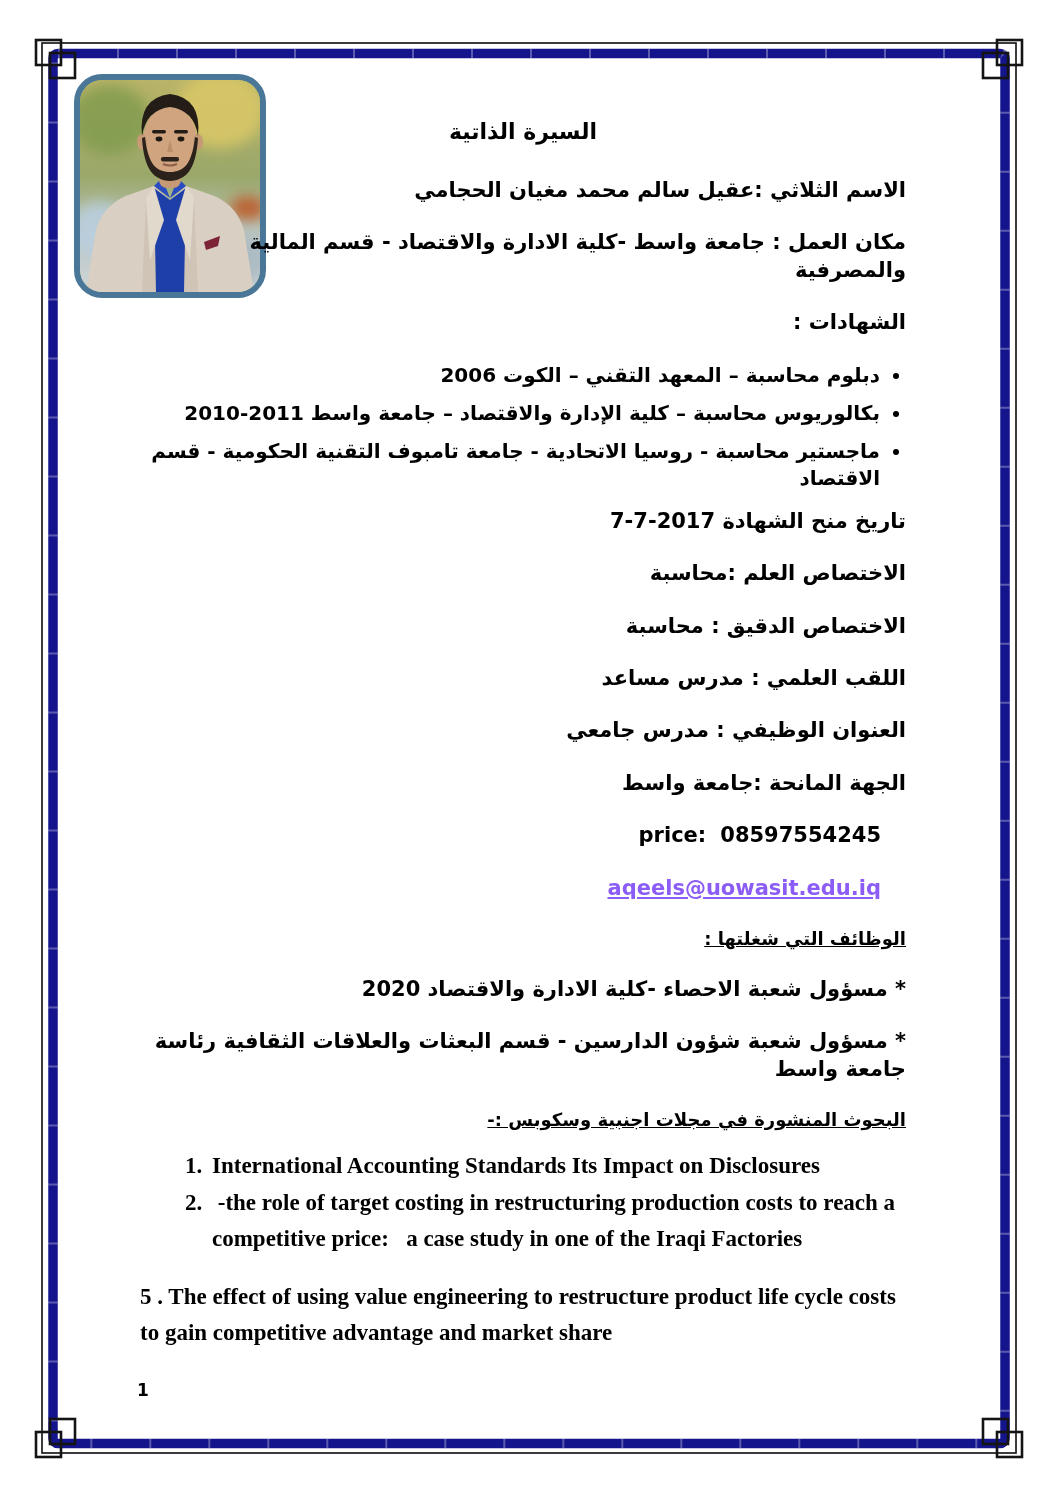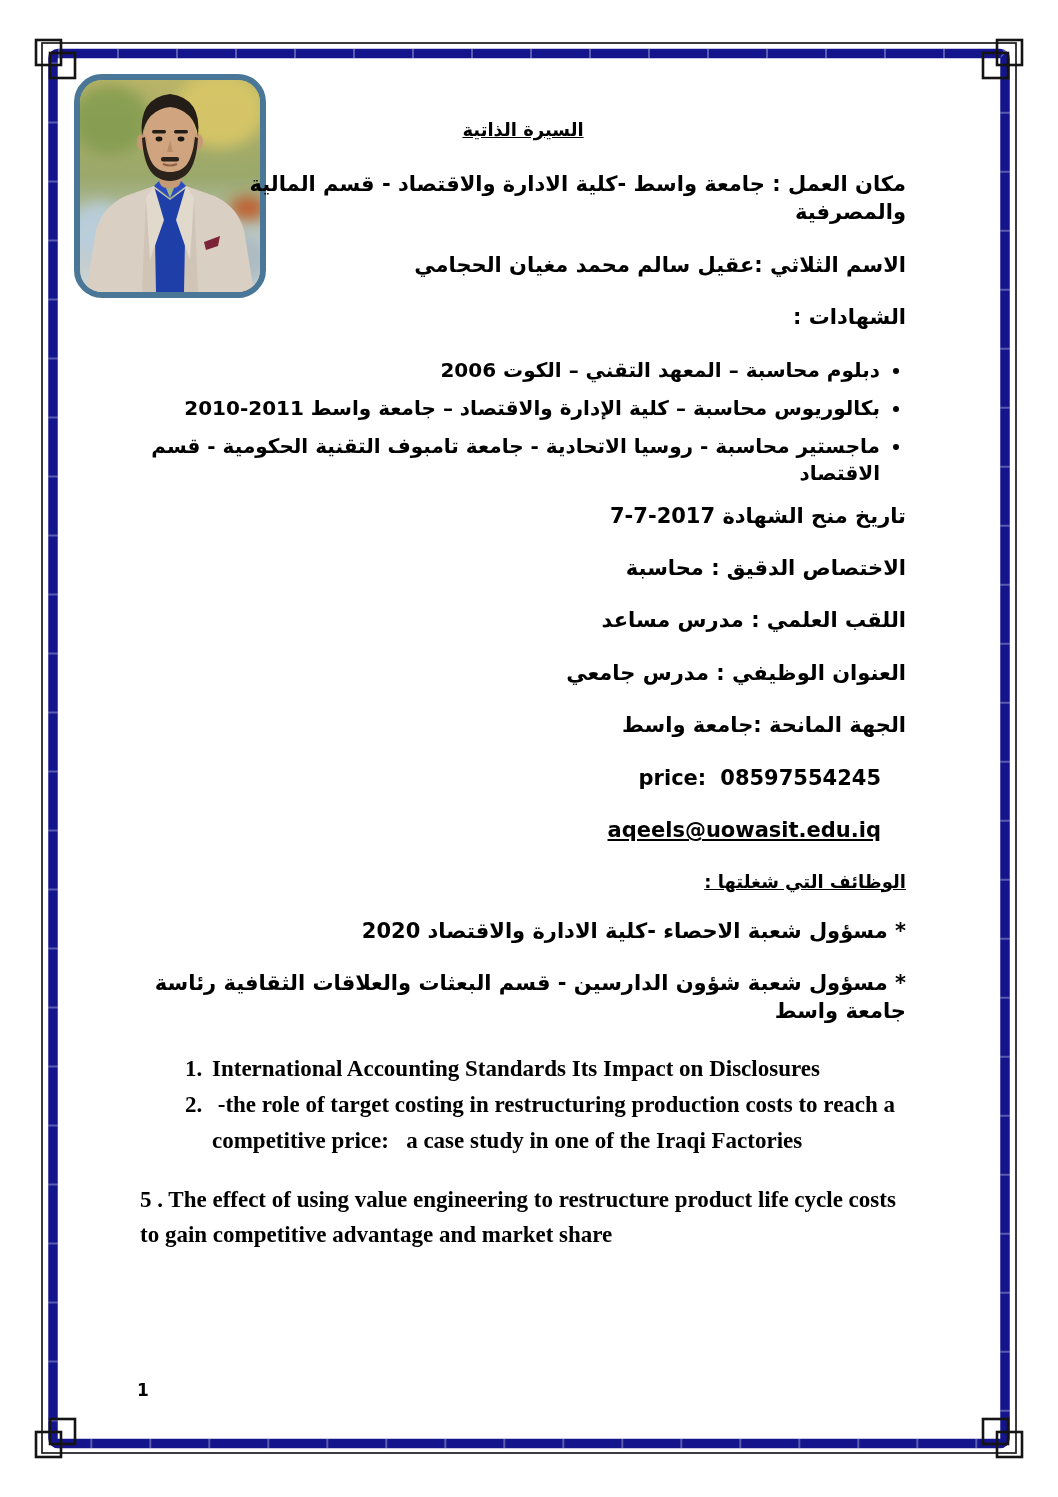--- a/index.html
+++ b/index.html
@@ -17,22 +17,22 @@
     position:absolute;left:74px;top:74px;width:192px;height:224px;
     border:6px solid #4a7697;border-radius:28px;overflow:hidden;
     box-sizing:border-box;background:#9fae6b;
   }
   .photo-frame svg{display:block;width:100%;height:100%;}
   .content{
     position:absolute;top:118px;left:140px;right:152px;
     direction:rtl;text-align:right;
   }
   .doc-title{
-    font-size:18px;font-weight:bold;text-align:center;
-    text-decoration:underline;margin:0 0 30px 0;line-height:1.3;
+    font-size:22px;font-weight:bold;text-align:center;
+    margin:0 0 30px 0;line-height:1.3;
   }
   p.ar{
     font-size:21px;font-weight:bold;margin:0 0 24.5px 0;line-height:1.33;
   }
   ul.certs{
     margin:15px 26px 16px 0;padding:0;list-style:disc;
   }
   ul.certs li{
     font-size:20px;font-weight:bold;line-height:1.35;margin:0 0 11px 0;
   }
@@ -144,47 +144,49 @@
 
       <rect x="81" y="77" width="18" height="4.5" rx="2" fill="#2a221b"></rect>
       <path d="M83,84 Q90,87 97,84" stroke="#8f5f4a" stroke-width="2" fill="none"></path>
     </svg>
   </div>
 
   <div class="content">
 
     <h1 class="doc-title">السيرة الذاتية</h1>
 
+    <p class="ar">الاسم الثلاثي :عقيل سالم محمد مغيان الحجامي</p>
     <p class="ar">مكان العمل : جامعة واسط -كلية الادارة والاقتصاد - قسم المالية والمصرفية</p>
-    <p class="ar">الاسم الثلاثي :عقيل سالم محمد مغيان الحجامي</p>
 
     <p class="ar">الشهادات :</p>
     <ul class="certs">
       <li>دبلوم محاسبة – المعهد التقني – الكوت 2006</li>
       <li>بكالوريوس محاسبة – كلية الإدارة والاقتصاد – جامعة واسط 2011-2010</li>
       <li>ماجستير محاسبة - روسيا الاتحادية - جامعة تامبوف التقنية الحكومية - قسم الاقتصاد</li>
     </ul>
 
     <p class="ar">تاريخ منح الشهادة 2017-7-7</p>
+    <p class="ar">الاختصاص العلم :محاسبة</p>
     <p class="ar">الاختصاص الدقيق : محاسبة</p>
     <p class="ar">اللقب العلمي : مدرس مساعد</p>
     <p class="ar">العنوان الوظيفي : مدرس جامعي</p>
     <p class="ar">الجهة المانحة :جامعة واسط</p>
 
     <p class="contact-line">
       <span>price:</span><span class="mobile-number">08597554245</span>
     </p>
     <p class="contact-line">
-      <a class="email-link" id="email-link" style="color: #000000;">aqeels@uowasit.edu.iq</a>
+      <a class="email-link" id="email-link" style="color: #8b5cf6;">aqeels@uowasit.edu.iq</a>
     </p>
 
     <h2 class="sec-heading">الوظائف التي شغلتها :</h2>
     <p class="ar">* مسؤول شعبة الاحصاء -كلية الادارة والاقتصاد 2020</p>
     <p class="ar">* مسؤول شعبة شؤون الدارسين - قسم البعثات والعلاقات الثقافية رئاسة جامعة واسط</p>
 
+    <h2 class="sec-heading research">البحوث المنشورة في مجلات اجنبية وسكوبس :-</h2>
 
     <div class="english">
       <ol class="research-list">
         <li>International Accounting Standards Its Impact on Disclosures</li>
         <li> -the role of target costing in restructuring production costs to reach a competitive price:   a case study in one of the Iraqi Factories</li>
       </ol>
       <p class="research-para">5 . The effect of using value engineering to restructure product life cycle costs to gain competitive advantage and market share</p>
     </div>
 
   </div>

